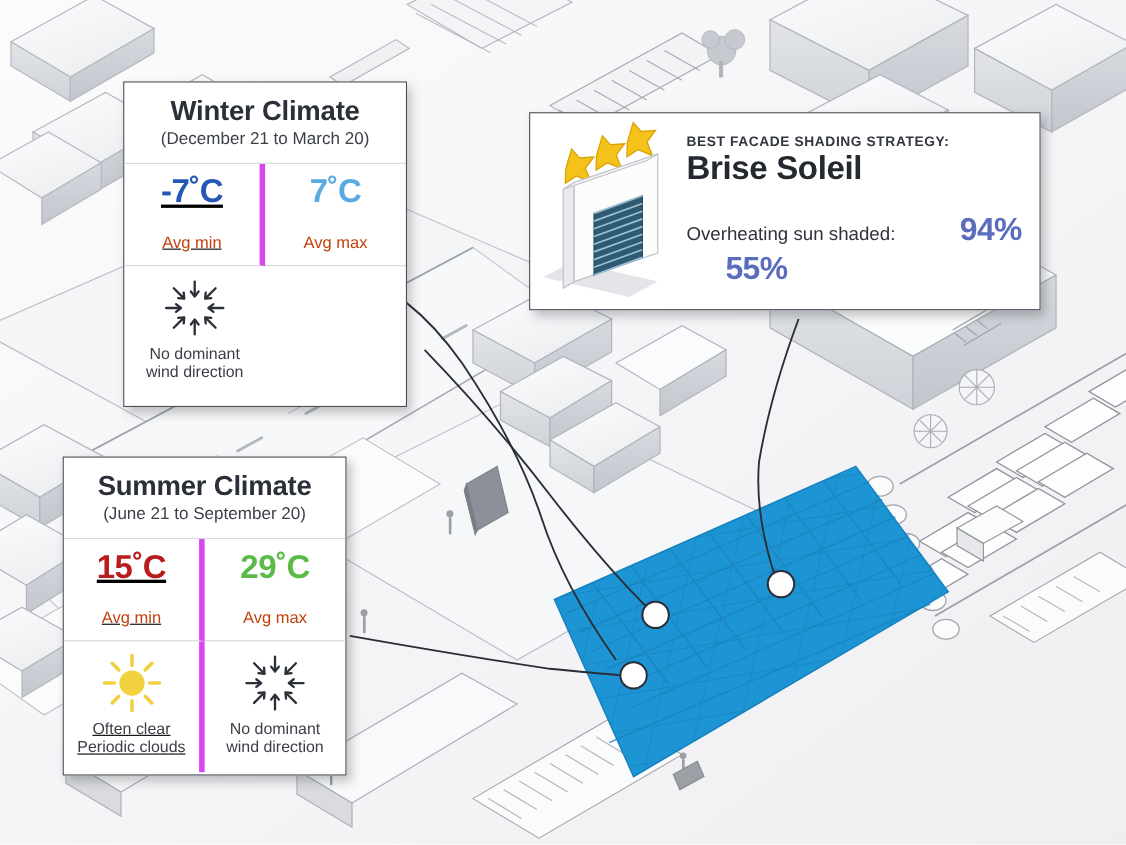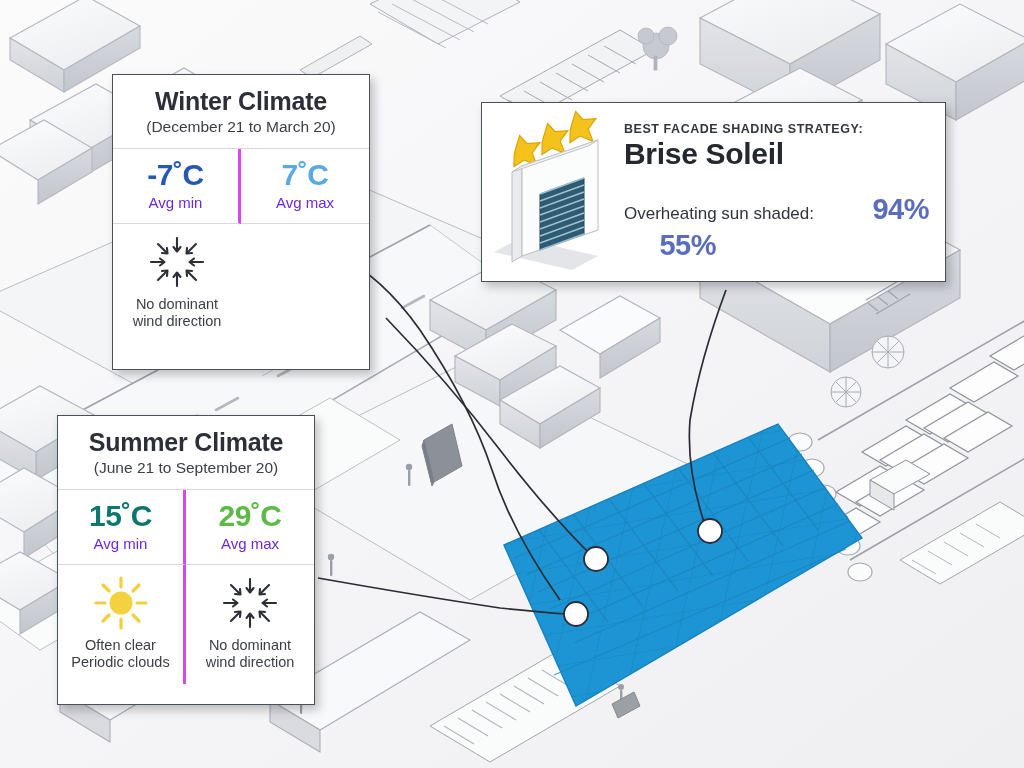--- a/index.html
+++ b/index.html
@@ -28,24 +28,24 @@
     font-size:25px;font-weight:bold;color:#2b2f38;letter-spacing:-.2px;
     line-height:1.05;margin-bottom:4px;
   }
   .panel-sub{font-size:15.5px;color:#3a3e46;line-height:1.15;}
 
   .grid2{display:grid;grid-template-columns:1fr 1fr;}
   .cell{
     padding:10px 6px 12px 6px;text-align:center;box-sizing:border-box;
     display:flex;flex-direction:column;align-items:center;justify-content:flex-start;
   }
-  .cell.rb{border-right:3px solid #d946ef;}
+  .cell.rb{border-right:5px solid #d946ef;text-decoration:underline;}
   .row-top .cell{border-bottom:1px solid #d6d8dc;}
   .temp{font-size:30px;font-weight:bold;line-height:1.05;letter-spacing:-.5px;}
-  .temp-lbl{font-size:15px;color:#6d28d9;margin-top:3px;}
+  .temp-lbl{font-size:15px;color:#c2410c;margin-top:21px;}
   .icon-cap{font-size:14.5px;color:#3a3e46;line-height:1.22;margin-top:6px;}
   .ico{height:56px;display:flex;align-items:center;justify-content:center;}
 
   
   #strategy{
     position:absolute;background:#fff;border:1.6px solid #4b4f58;
     box-shadow:4px 5px 9px rgba(40,44,52,.28);
     box-sizing:border-box;display:flex;align-items:center;
   }
   #strategy .ill{width:140px;flex:none;display:flex;align-items:center;justify-content:center;}
@@ -438,21 +438,21 @@
     </div>
   </div>
 
   <div class="panel" id="summer-panel" style="left:57px;top:415px;width:258px;height:290px;">
     <div class="panel-head">
       <div class="panel-title">Summer Climate</div>
       <div class="panel-sub">(June 21 to September 20)</div>
     </div>
     <div class="grid2 row-top">
       <div class="cell rb">
-        <div class="temp" style="color:#0f766e">15˚C</div>
+        <div class="temp" style="color:#b91c1c">15˚C</div>
         <div class="temp-lbl">Avg min</div>
       </div>
       <div class="cell">
         <div class="temp" style="color:#5cba46">29˚C</div>
         <div class="temp-lbl">Avg max</div>
       </div>
     </div>
     <div class="grid2">
       <div class="cell rb">
         <div class="ico">

